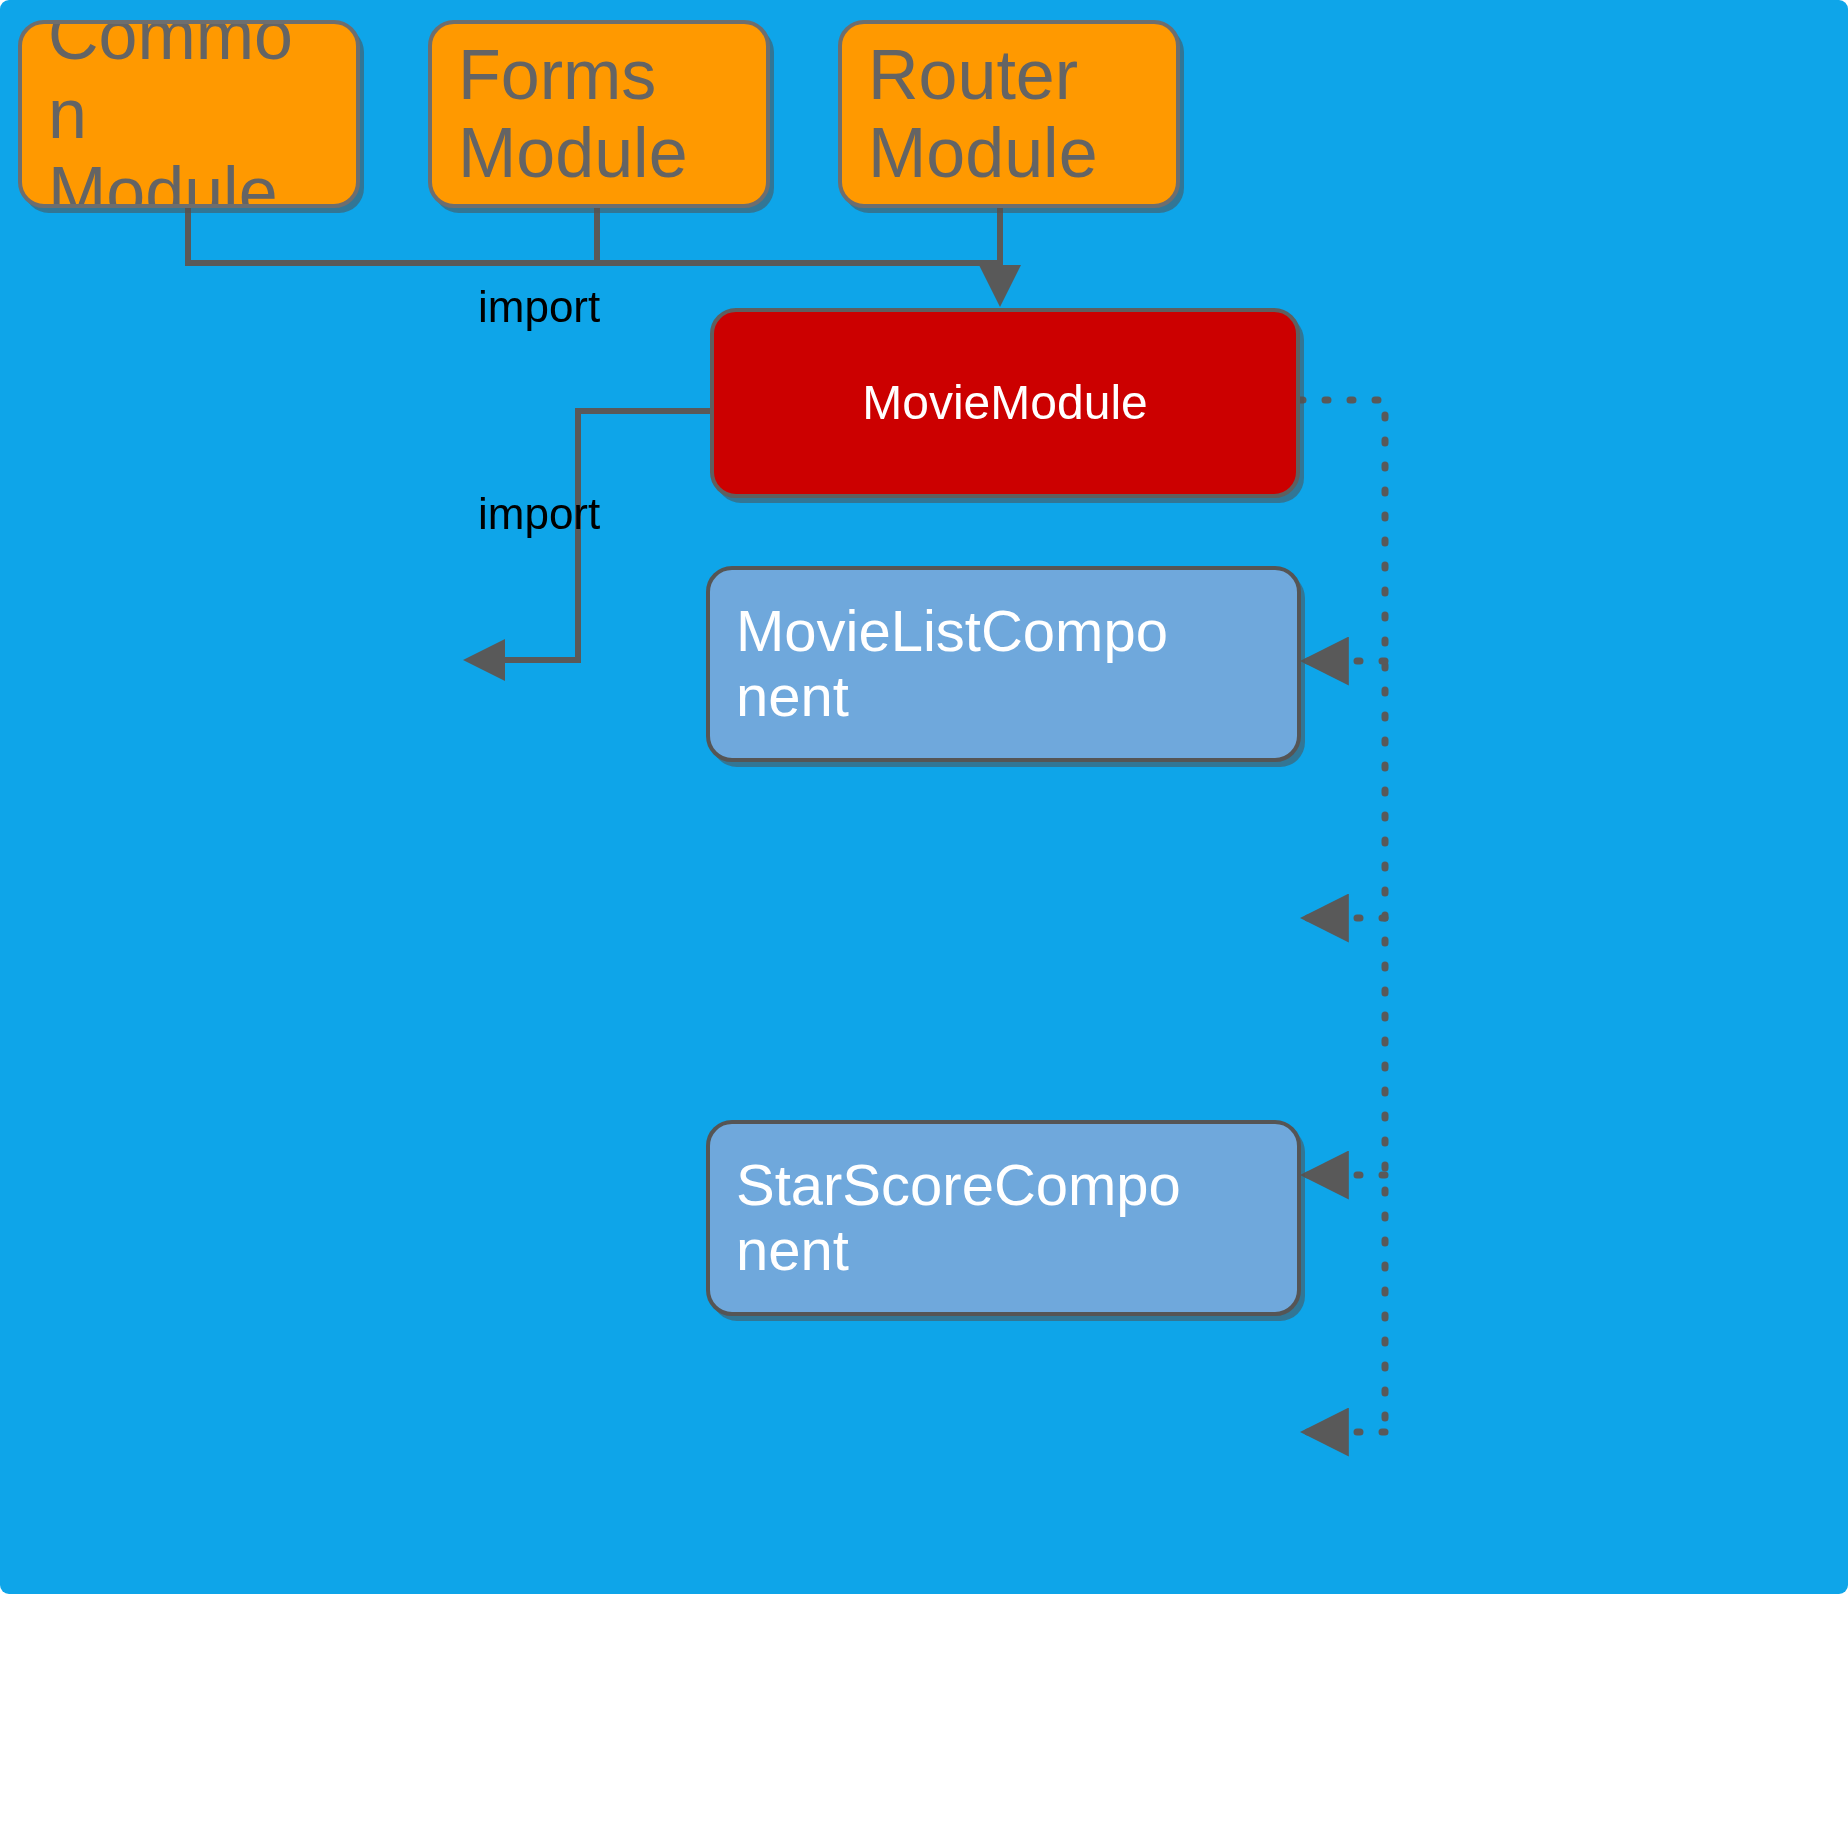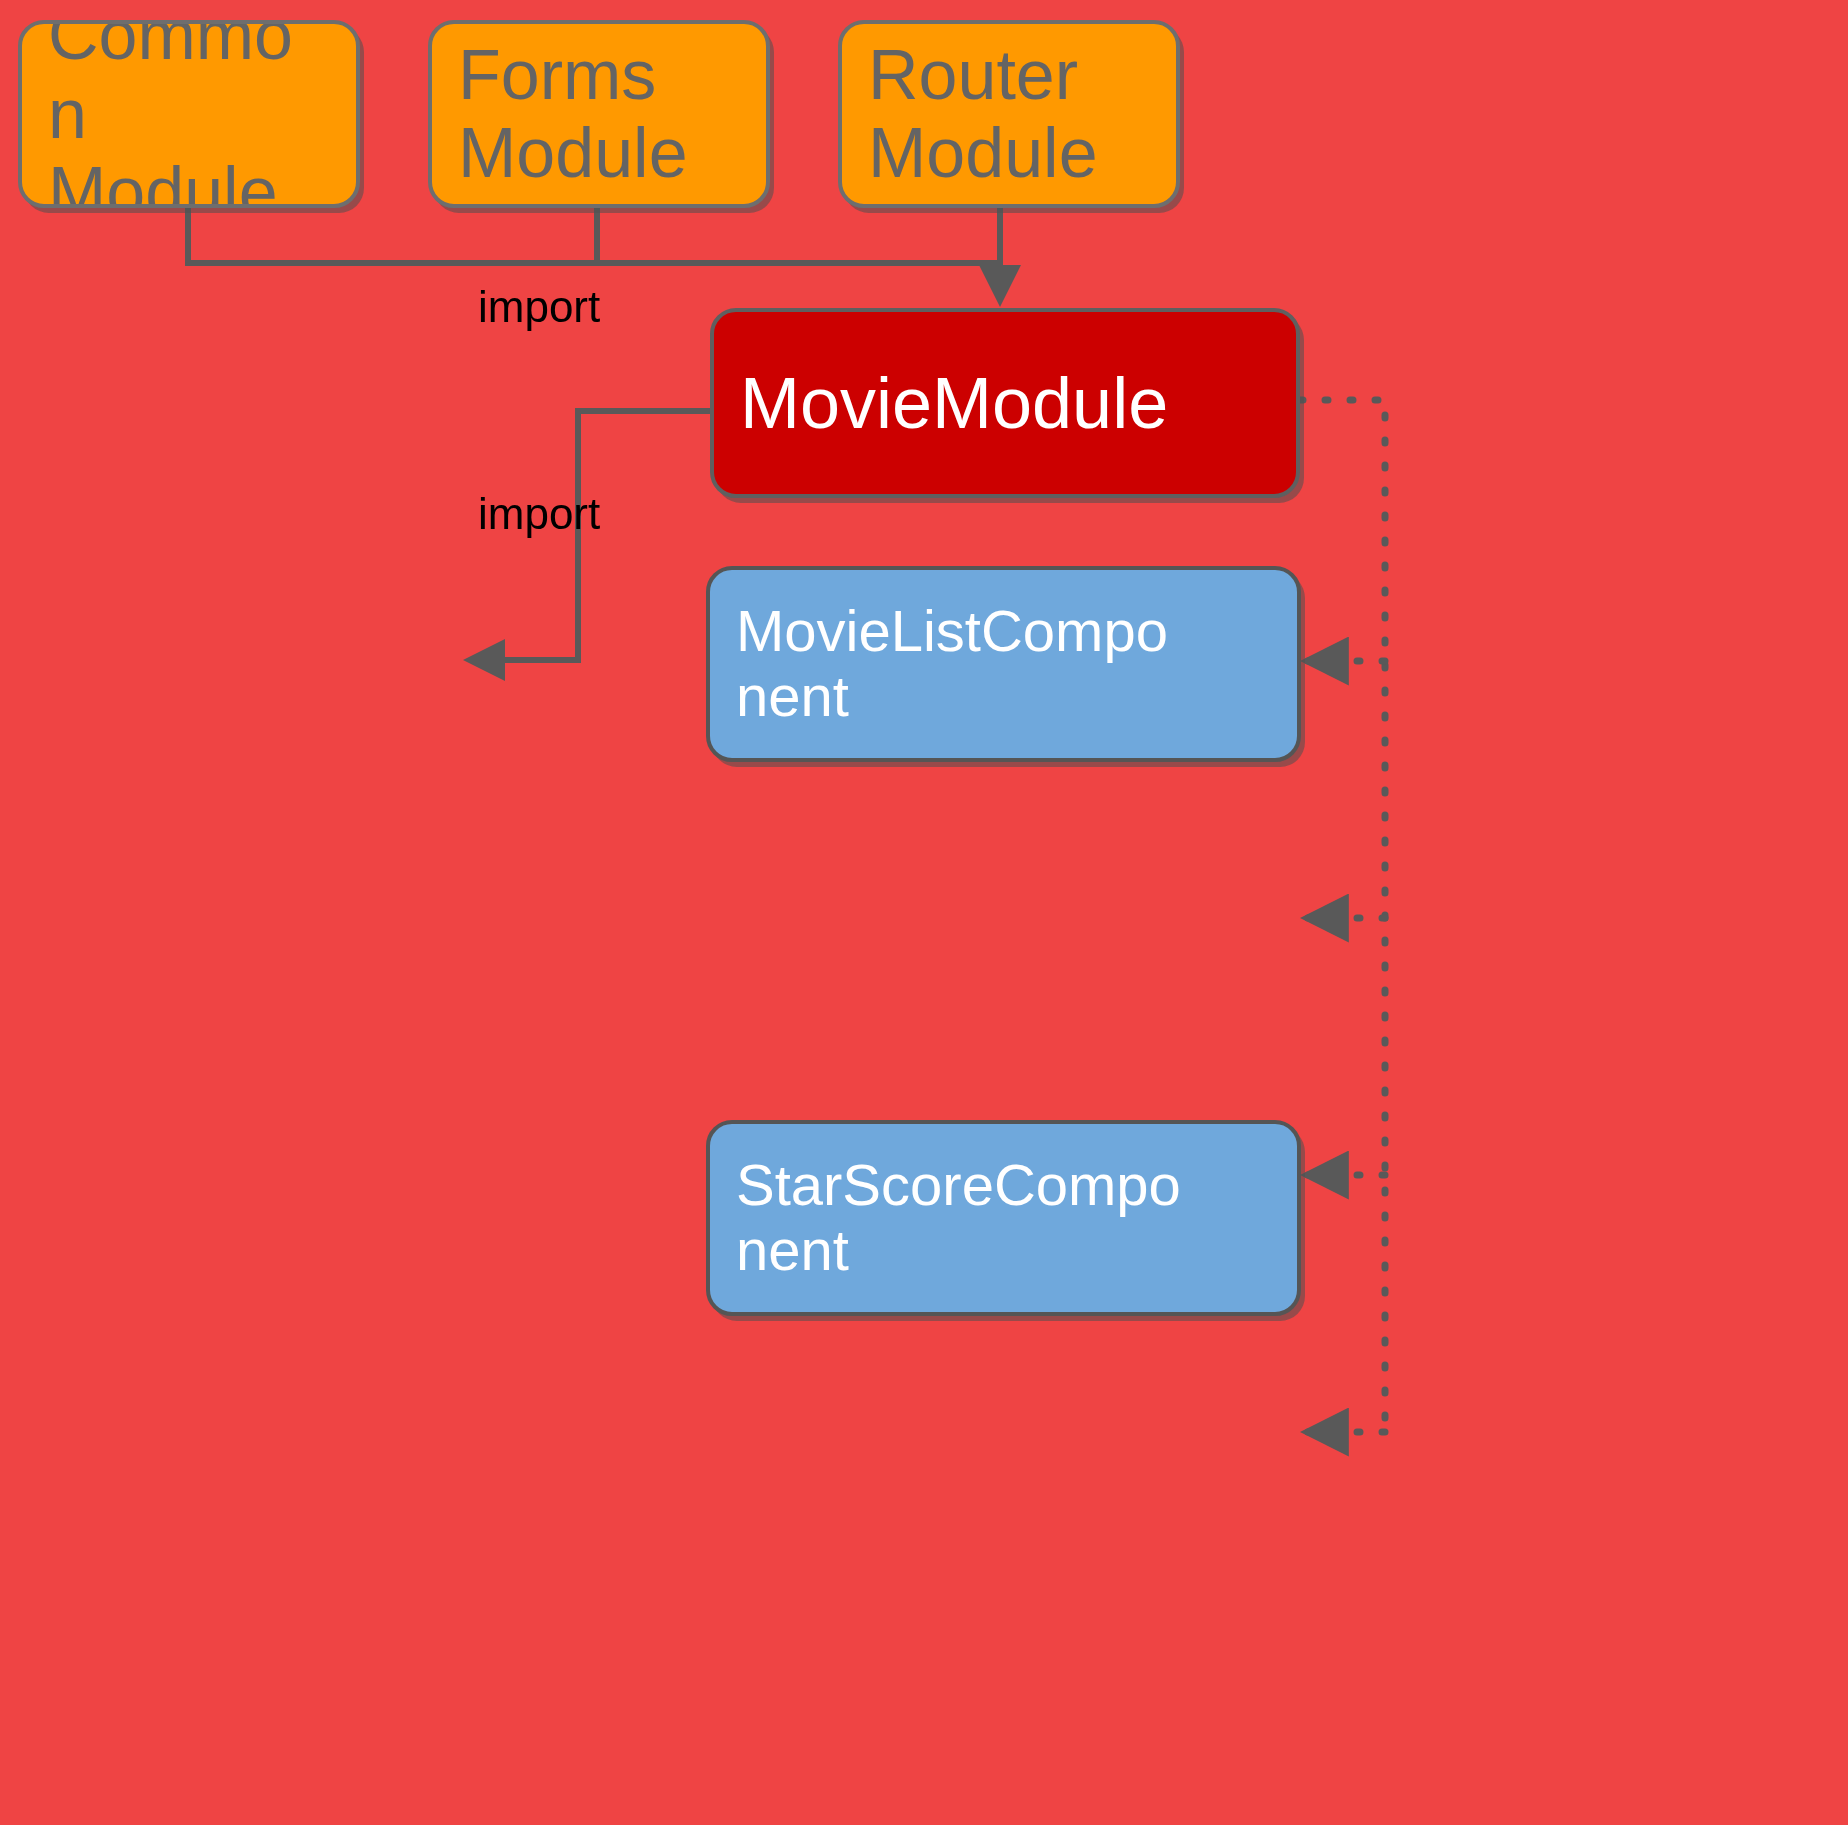--- a/index.html
+++ b/index.html
@@ -3,24 +3,25 @@
 <meta charset="utf-8">
 <style>
   html, body {
     margin: 0;
     padding: 0;
     background: #ffffff;
   }
   #canvas {
     position: relative;
     width: 1848px;
-    height: 1825px;
-    background: #ef4444;
+    height: 1594px;
+    background: #0ea5e9;
     font-family: "Liberation Sans", sans-serif;
     overflow: hidden;
+    border-radius: 9px;
   }
   .node {
     position: absolute;
     box-sizing: border-box;
     border: 4px solid #5a5a5a;
     border-radius: 26px;
     box-shadow: 5px 6px 0 -1px rgba(80,80,80,0.55);
     display: flex;
     align-items: center;
     overflow: hidden;
@@ -40,22 +41,22 @@
     color: #646464;
     font-size: 70px;
     text-align: left;
   }
   .node.red {
     background: #cc0000;
     border-color: #5f5f5f;
   }
   .node.red .label {
     color: #ffffff;
-    font-size: 72px;
-    text-align: left;
+    font-size: 48px;
+    text-align: center;
   }
   .node.blue {
     background: #6fa8dc;
     border-color: #555555;
   }
   .node.blue .label {
     color: #ffffff;
     font-size: 58px;
     text-align: left;
   }

